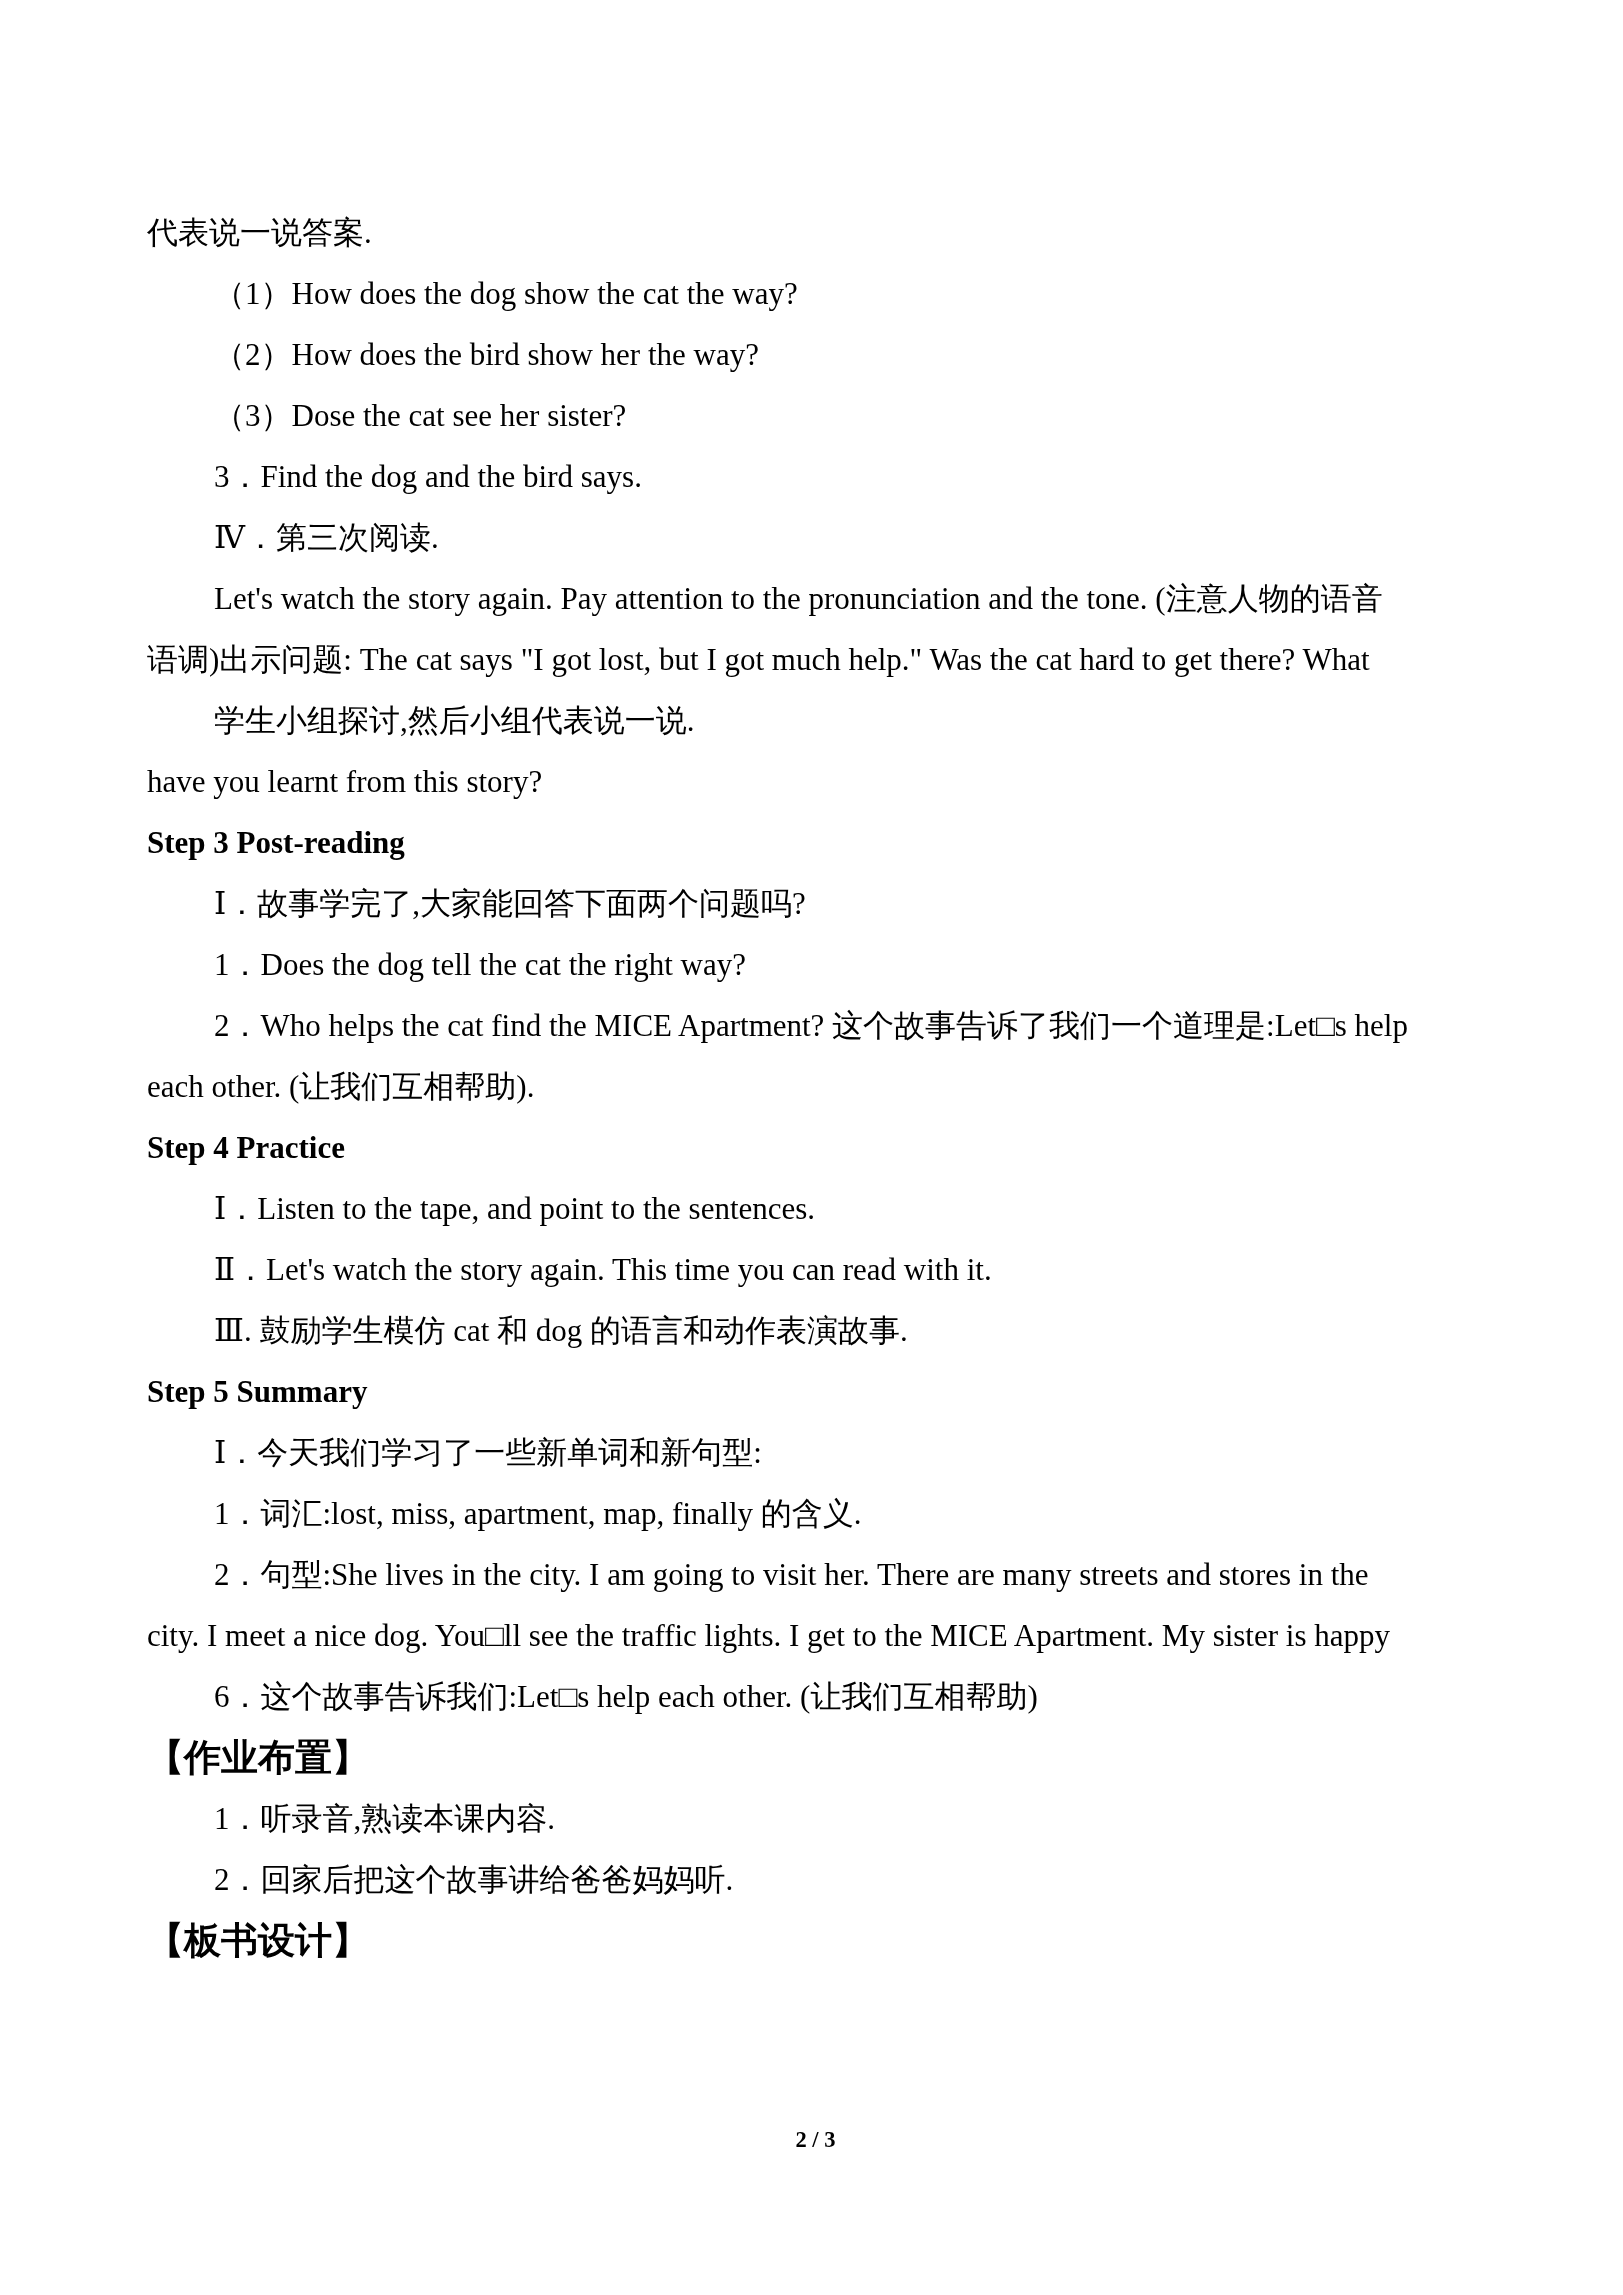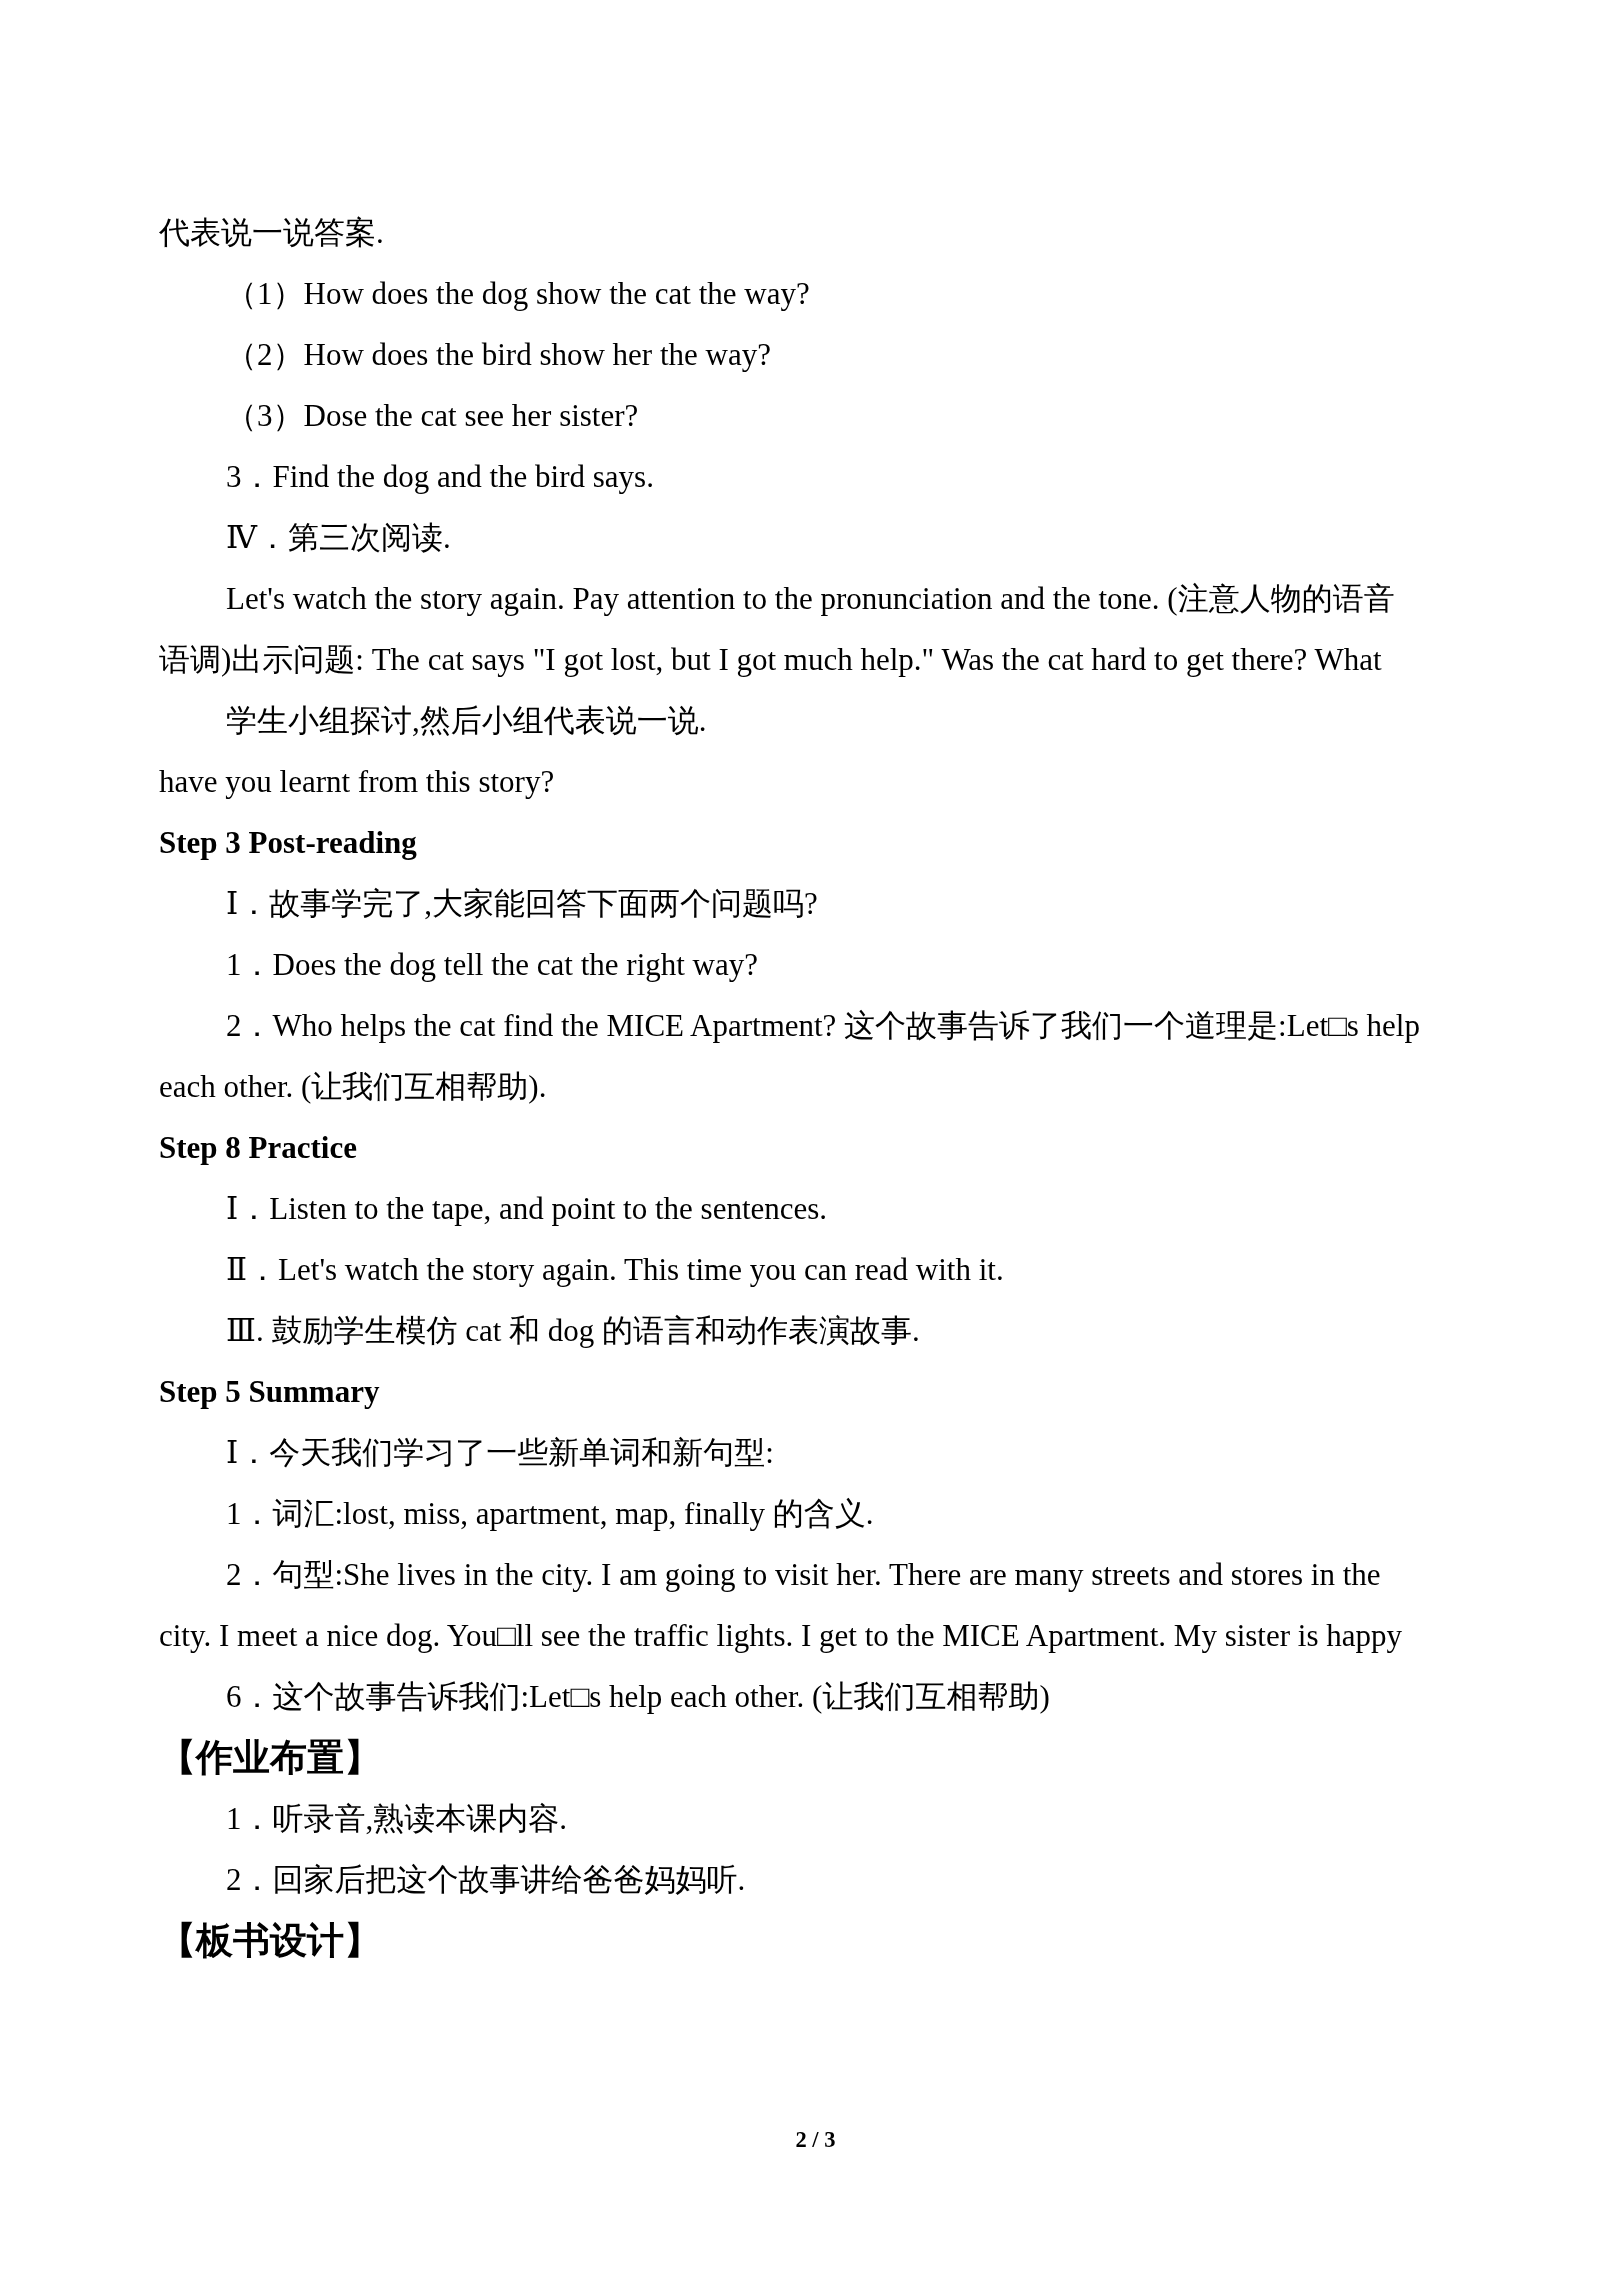--- a/index.html
+++ b/index.html
@@ -14,21 +14,20 @@
     background: #ffffff;
     overflow: hidden;
     font-family: "Liberation Serif", "DejaVu Serif", serif;
     color: #000000;
   }
   .content {
     position: absolute;
     left: 147px;
     right: 147px;
     top: 202px;
-    margin-left: 12px;
   }
   .line {
     font-size: 31px;
     line-height: 61px;
     white-space: nowrap;
   }
   .line.indent {
     padding-left: 67px;
   }
   .line.bold {
@@ -62,21 +61,21 @@
       <div class="line indent">Ⅳ．第三次阅读.</div>
       <div class="line indent">Let's watch the story again. Pay attention to the pronunciation and the tone. (注意人物的语音</div>
       <div class="line">语调)出示问题: The cat says "I got lost, but I got much help." Was the cat hard to get there? What</div>
       <div class="line indent">学生小组探讨,然后小组代表说一说.</div>
       <div class="line">have you learnt from this story?</div>
       <div class="line bold">Step 3 Post-reading</div>
       <div class="line indent">Ⅰ．故事学完了,大家能回答下面两个问题吗?</div>
       <div class="line indent">1．Does the dog tell the cat the right way?</div>
       <div class="line indent">2．Who helps the cat find the MICE Apartment? 这个故事告诉了我们一个道理是:Let□s help</div>
       <div class="line">each other. (让我们互相帮助).</div>
-      <div class="line bold">Step 8 Practice</div>
+      <div class="line bold">Step 4 Practice</div>
       <div class="line indent">Ⅰ．Listen to the tape, and point to the sentences.</div>
       <div class="line indent">Ⅱ．Let's watch the story again. This time you can read with it.</div>
       <div class="line indent">Ⅲ. 鼓励学生模仿 cat 和 dog 的语言和动作表演故事.</div>
       <div class="line bold">Step 5 Summary</div>
       <div class="line indent">Ⅰ．今天我们学习了一些新单词和新句型:</div>
       <div class="line indent">1．词汇:lost, miss, apartment, map, finally 的含义.</div>
       <div class="line indent">2．句型:She lives in the city. I am going to visit her. There are many streets and stores in the</div>
       <div class="line">city. I meet a nice dog. You□ll see the traffic lights. I get to the MICE Apartment. My sister is happy</div>
       <div class="line indent">6．这个故事告诉我们:Let□s help each other. (让我们互相帮助)</div>
       <div class="line heading">【作业布置】</div>

